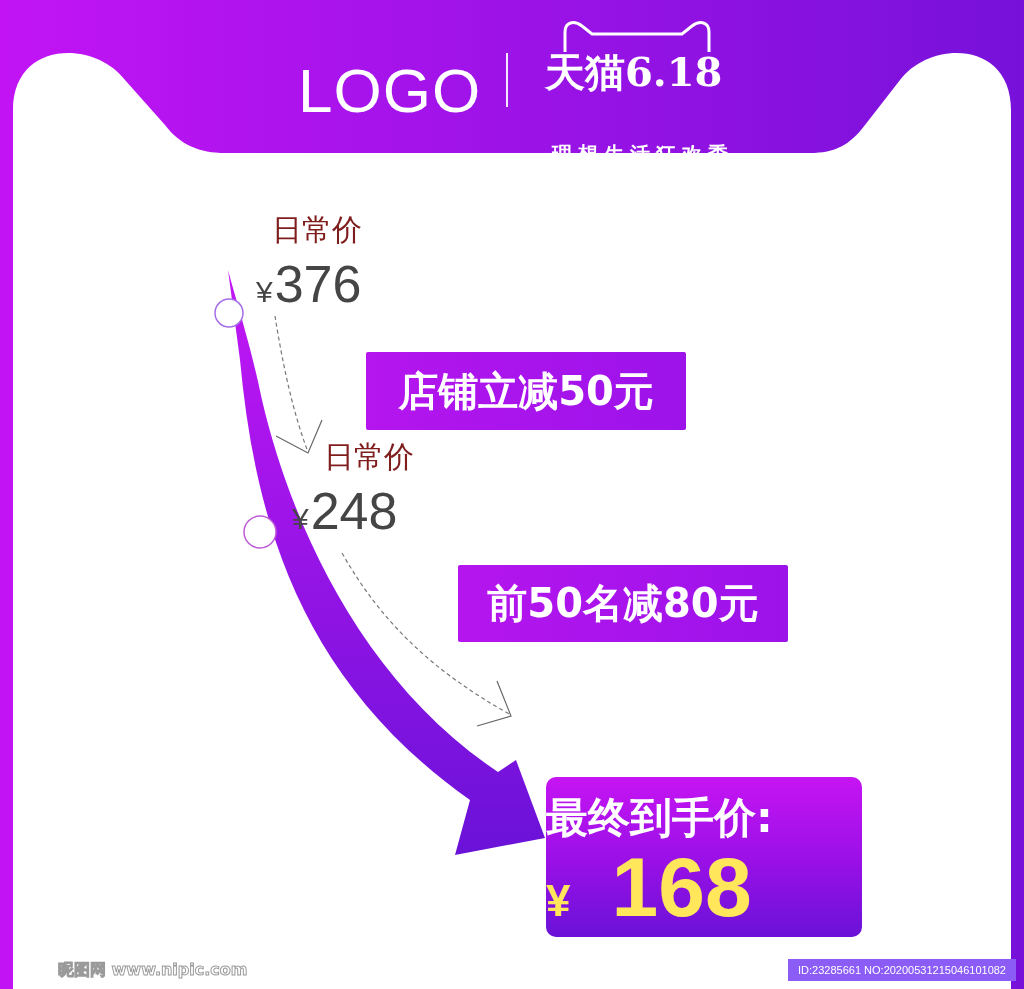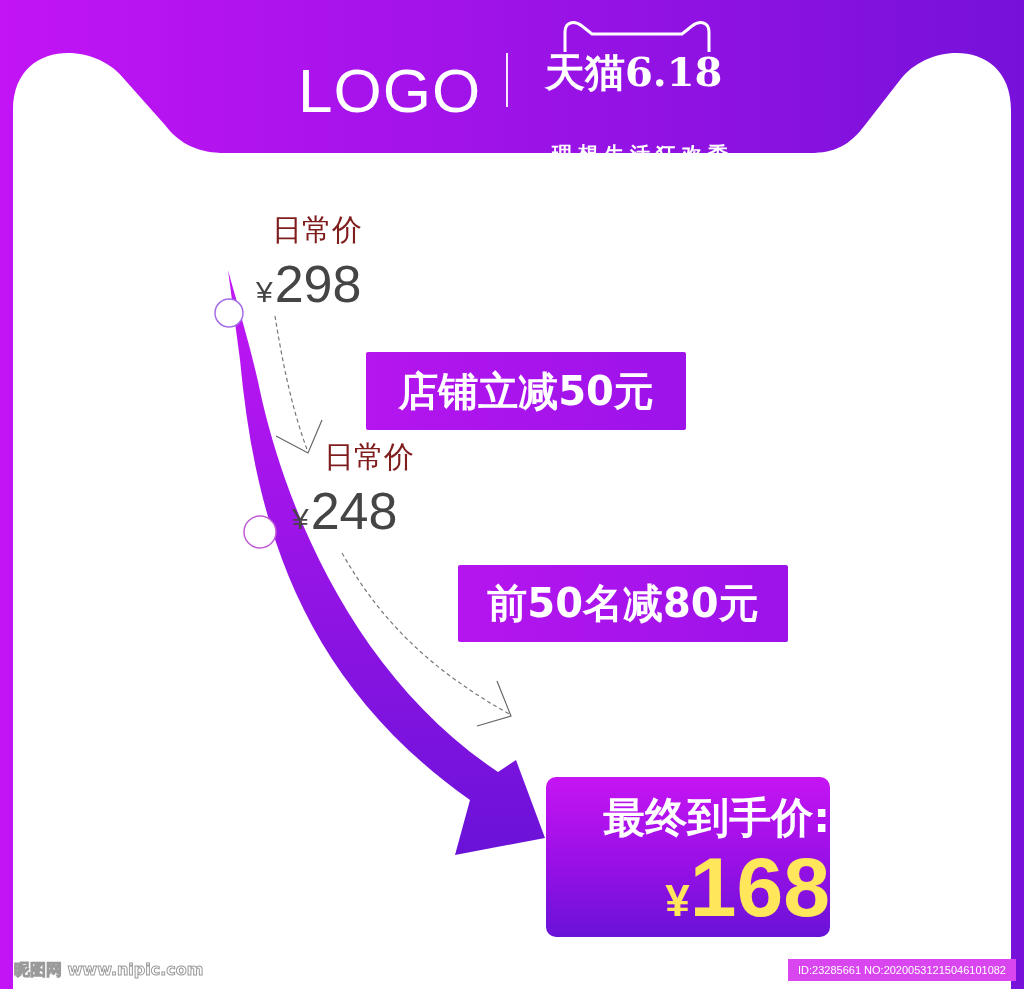--- a/index.html
+++ b/index.html
@@ -8,27 +8,27 @@
   .abs{position:absolute;}
   .logo{left:298px;top:44px;font-size:62px;color:#fff;font-family:"Liberation Sans",sans-serif;letter-spacing:1px;line-height:1;margin-top:16px;}
   .divider{left:506px;top:53px;width:2px;height:54px;background:rgba(255,255,255,0.9);}
   .brand{left:545px;top:52px;font-size:40px;color:#fff;font-weight:bold;line-height:1;}
   .brand-618{font-family:"DejaVu Serif",serif;}
   .slogan{left:552px;top:106px;font-size:20px;color:#fff;font-weight:bold;letter-spacing:6px;line-height:1;margin-top:38px;}
   .lbl{font-size:30px;color:#7f1d1d;line-height:1;}
   .price{font-size:52px;color:#454545;line-height:1;font-family:"Liberation Sans",sans-serif;}
   .price .yen{font-size:30px;margin-right:2px;}
   .tag{border-radius:2px;background:linear-gradient(90deg,#b515ee,#9c13ea);color:#fff;font-weight:bold;display:flex;align-items:center;justify-content:center;}
-  .final{left:546px;top:777px;width:284px;height:160px;border-radius:10px;background:linear-gradient(180deg,#c614f3 0%,#9710e6 55%,#6a12d8 100%);color:#fff;text-align:right;}
+  .final{left:546px;top:777px;width:316px;height:160px;border-radius:10px;background:linear-gradient(180deg,#c614f3 0%,#9710e6 55%,#6a12d8 100%);color:#fff;text-align:left;}
   .final-label{position:absolute;left:0;right:0;top:20px;font-size:42px;font-weight:bold;line-height:1;}
   .final-price{position:absolute;left:0;right:0;top:68px;color:#ffe65a;font-weight:bold;line-height:1;font-family:"Liberation Sans",sans-serif;}
   .final-price .yen{font-size:44px;}
-  .final-price .num{font-size:84px;}
-  .wm-left{left:14px;top:960px;font-size:16px;color:#fff;-webkit-text-stroke:1px #9a9a9a;font-weight:bold;}
-  .wm-right{left:788px;top:959px;width:228px;height:22px;background:#d946ef;color:#fff;font-size:11px;line-height:22px;text-align:center;font-family:"Liberation Sans",sans-serif;}
+  .final-price .num{font-size:84px;margin-left:41px;}
+  .wm-left{left:14px;top:960px;font-size:16px;color:#fff;-webkit-text-stroke:1px #9a9a9a;font-weight:bold;padding-left:44px;}
+  .wm-right{left:788px;top:959px;width:228px;height:22px;background:#8b5cf6;color:#fff;font-size:11px;line-height:22px;text-align:center;font-family:"Liberation Sans",sans-serif;}
 </style>
 </head>
 <body>
 
 <svg class="bg" width="1024" height="989" viewBox="0 0 1024 989">
   <defs>
     <linearGradient id="hdr" x1="0" y1="0" x2="1" y2="0">
       <stop offset="0" stop-color="#c214f5"></stop>
       <stop offset="1" stop-color="#7711da"></stop>
     </linearGradient>
@@ -57,21 +57,21 @@
 <svg class="abs" style="left:562px;top:20px;" width="150" height="34">
   <path d="M3,32 L3,12 C3,2 12,0 20,6 L30,14 L120,14 L130,6 C138,0 147,2 147,12 L147,32" fill="none" stroke="#fff" stroke-width="3"></path>
 </svg>
 <div class="abs brand">
   <span>天猫</span><span class="brand-618">6.18</span>
 </div>
 <div class="abs slogan">理想生活狂欢季</div>
 
 <div class="abs lbl" style="left:272px;top:215px;">日常价</div>
 <div class="abs price" style="left:256px;top:258px;">
-  <span class="yen">¥</span><span>298</span>
+  <span class="yen">¥</span><span>376</span>
 </div>
 
 <div class="abs tag" style="left:366px;top:352px;width:320px;height:78px;font-size:40px;">店铺立减50元</div>
 
 <div class="abs lbl" style="left:324px;top:442px;">日常价</div>
 <div class="abs price" style="left:292px;top:485px;">
   <span class="yen">¥</span><span>248</span>
 </div>
 
 <div class="abs tag" style="left:458px;top:565px;width:330px;height:77px;font-size:40px;">前50名减80元</div>

